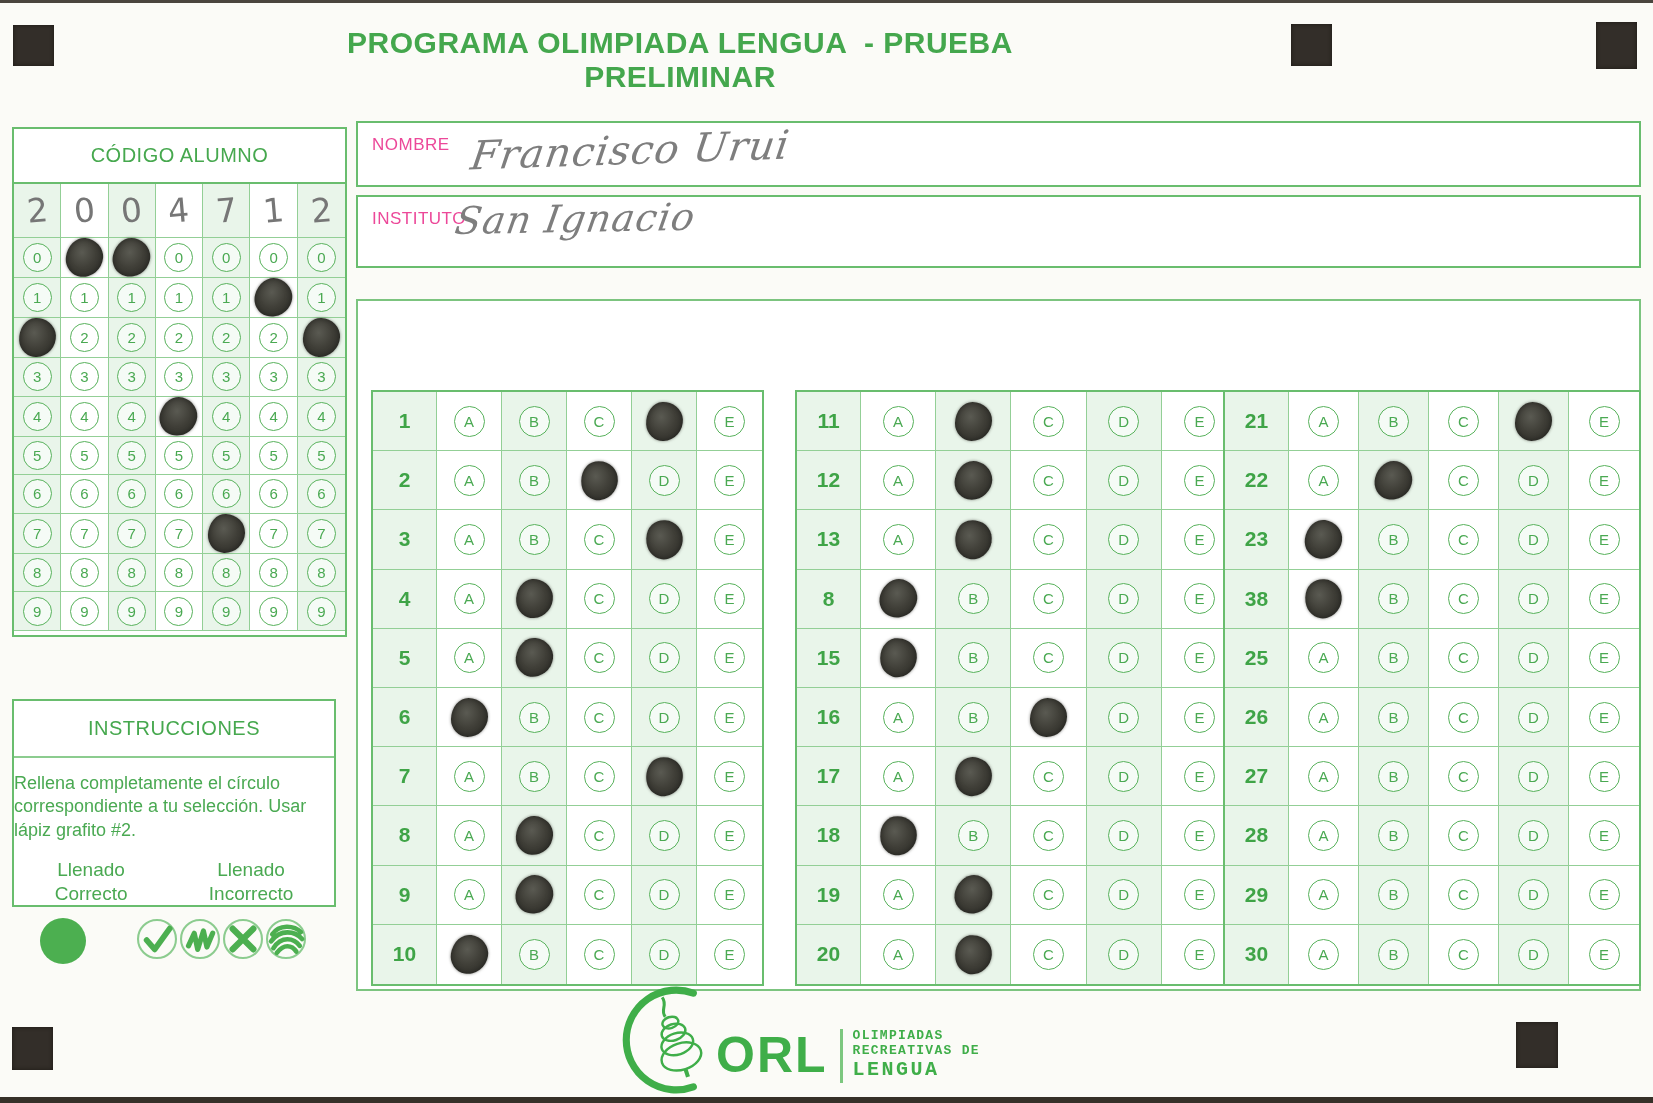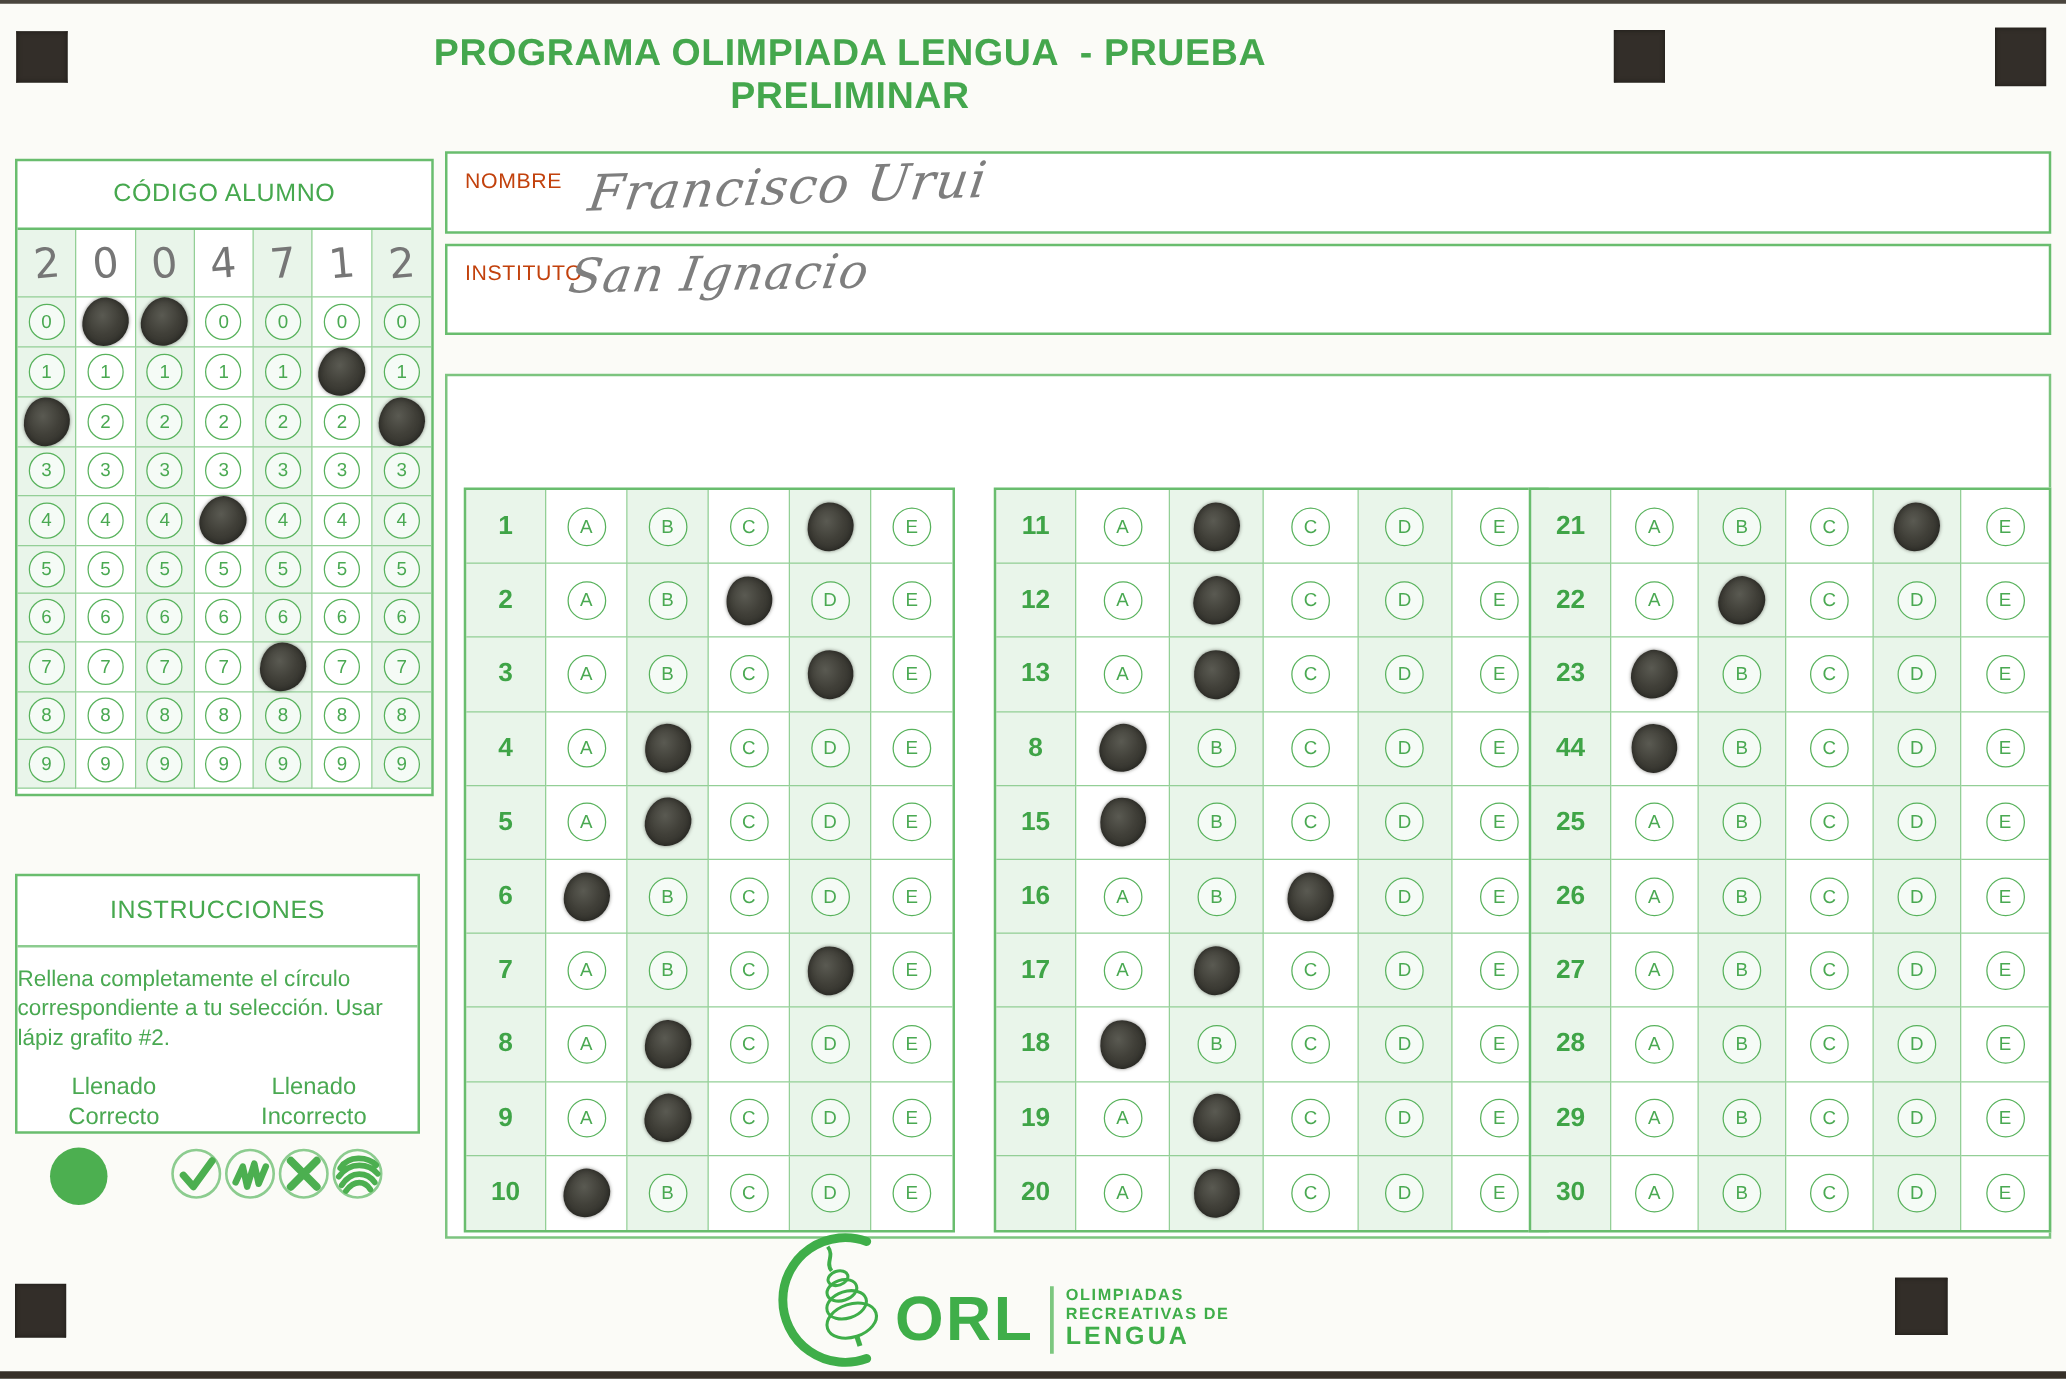--- a/index.html
+++ b/index.html
@@ -58,21 +58,21 @@
   }
   .hw-name{position:absolute;left:114px;top:4px;font-size:40px;letter-spacing:1px;
     transform:skewX(-10deg) rotate(-2deg);white-space:nowrap;}
   .hw-inst{position:absolute;left:98px;top:0px;font-size:38px;letter-spacing:1px;
     transform:skewX(-10deg) rotate(-1deg);white-space:nowrap;}
   
   .field-box{
     position:absolute;left:356px;width:1285px;border:2px solid #69bd6e;background:#fff;
     box-sizing:border-box;
   }
-  .field-label{position:absolute;left:14px;top:12px;font-size:17px;letter-spacing:.5px;color:#c2410c;}
+  .field-label{position:absolute;left:14px;top:12px;font-size:17px;letter-spacing:.5px;color:#ec4899;}
   
   .resp-box{
     position:absolute;left:356px;top:299px;width:1285px;height:692px;
     border:2px solid #7cc47f;background:#fff;box-sizing:border-box;
   }
   .resp-title-box{
     position:absolute;left:7px;top:6px;width:1263px;height:64px;
     border:2px solid #7cc47f;display:flex;align-items:center;justify-content:center;
     font-size:26px;letter-spacing:.5px;color:#46a84e;
   }
@@ -102,21 +102,21 @@
   .llenado-row{display:flex;justify-content:space-around;margin-top:16px;text-align:center;}
   .llenado-label{font-size:19px;line-height:1.25;color:#4aa952;}
   .examples-row{display:flex;justify-content:space-around;align-items:center;margin-top:10px;}
   .dot-correct{width:46px;height:46px;border-radius:50%;background:#4caf50;}
   .icon-set{display:flex;}
   .icon-set svg{margin-left:-3px;}
   
   .logo{position:absolute;left:618px;top:988px;height:108px;display:flex;align-items:center;}
   .logo-acronym{font-size:50px;font-weight:bold;color:#3fae49;letter-spacing:2px;margin-left:-14px;margin-top:26px;}
   .logo-divider{width:3px;height:54px;background:#7cc77f;margin:28px 10px 0 12px;}
-  .logo-text{margin-top:26px;line-height:1.15;}
+  .logo-text{margin-top:26px;line-height:1.15;font-family:Liberation Mono, monospace;}
   .logo-line{font-size:13px;letter-spacing:1.3px;color:#3fae49;font-weight:600;}
   .logo-lengua{font-size:20px;font-weight:bold;letter-spacing:2.5px;color:#3fae49;}
 </style>
 </head>
 <body>
 
 <div>
 
   <div class="edge-top"></div>
   <div class="edge-bottom"></div>
@@ -837,21 +837,21 @@
           </div>
           <div class="acell tint">
             <span class="bubble abubble">D</span>
           </div>
           <div class="acell">
             <span class="bubble abubble">E</span>
           </div>
         </div>
         <div class="ansrow">
           <div class="acell tint">
-            <span class="qnum">44</span>
+            <span class="qnum">38</span>
           </div>
           <div class="acell">
             <span class="blob" style="--r: -17deg;"></span>
           </div>
           <div class="acell tint">
             <span class="bubble abubble">B</span>
           </div>
           <div class="acell">
             <span class="bubble abubble">C</span>
           </div>

